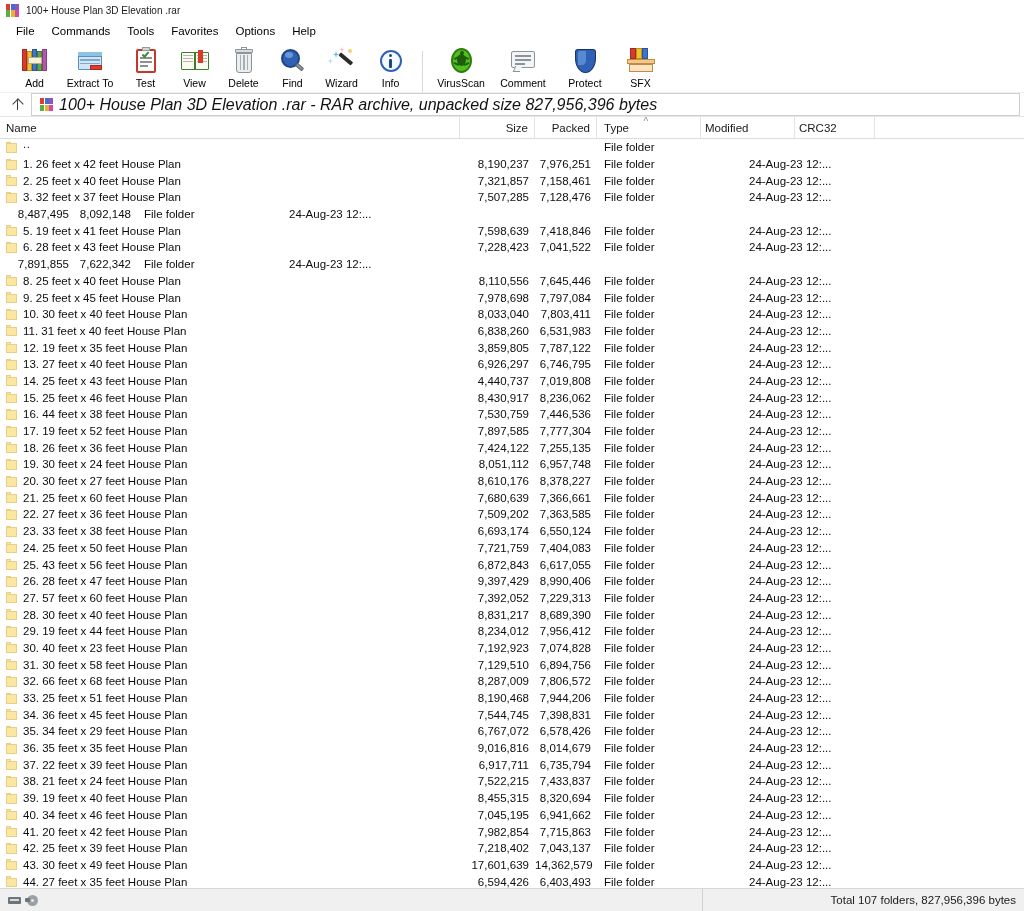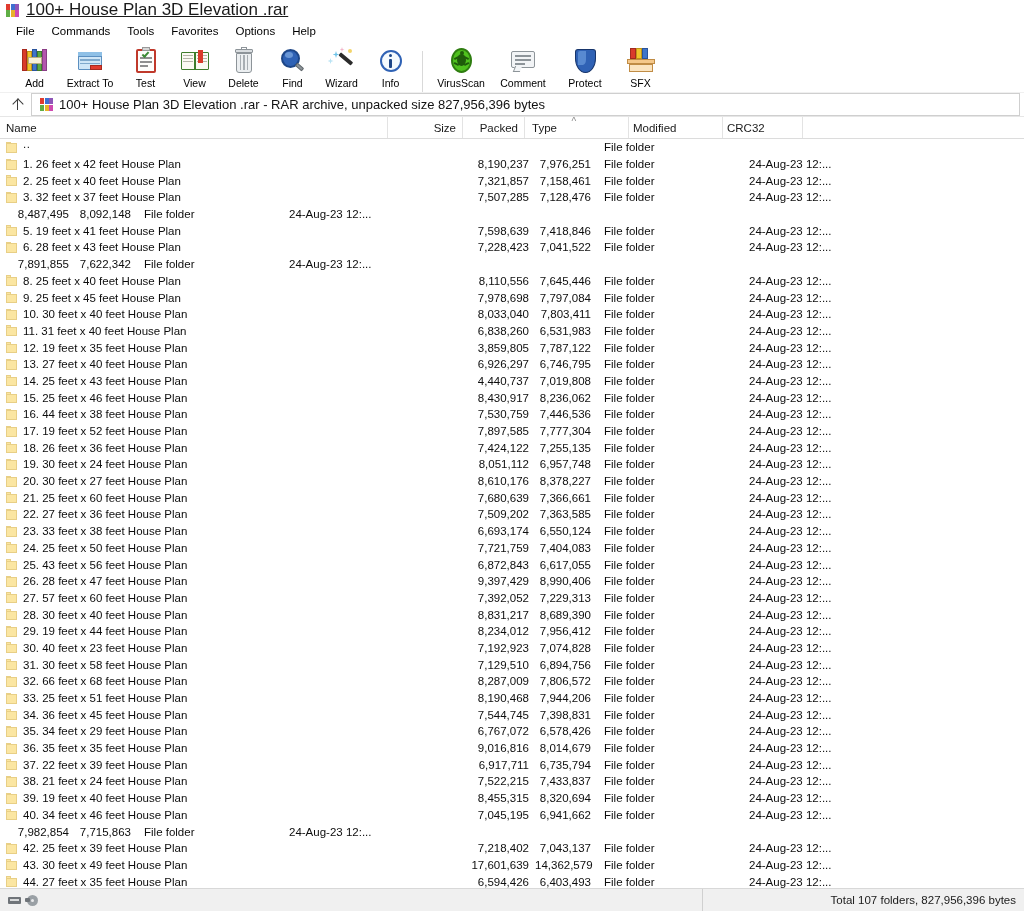--- a/index.html
+++ b/index.html
@@ -7,21 +7,21 @@
     width:1024px;height:911px;overflow:hidden;
     background:#ffffff;
     font-family:"Liberation Sans","DejaVu Sans",sans-serif;
     font-size:11.5px;color:#000;
     -webkit-font-smoothing:antialiased;
   }
   .app{width:1024px;height:911px;display:flex;flex-direction:column;background:#fff;}
 
   
   .titlebar{height:20px;display:flex;align-items:center;padding:0 0 0 6px;background:#fff;flex:0 0 auto;}
-  .titlebar .ttl{font-size:17px;color:#1a1a1a;margin-left:7px;white-space:nowrap;text-decoration:underline;}
+  .titlebar .ttl{font-size:10px;color:#1a1a1a;margin-left:7px;white-space:nowrap;}
   .rar-ico{width:13px;height:13px;position:relative;flex:0 0 auto;display:block;}
   .rar-ico i{position:absolute;display:block;}
 
   
   .menubar{height:21px;display:flex;align-items:center;padding-left:8px;background:#fff;flex:0 0 auto;}
   .menubar .mi{font-size:11.5px;color:#000;padding:2px 9px 2px 8px;white-space:nowrap;cursor:default;}
 
   
   .toolbar{height:50px;display:flex;align-items:flex-end;padding:2px 0 0 10px;background:#fff;flex:0 0 auto;position:relative;}
   .tbtn{width:49px;height:48px;display:flex;flex-direction:column;align-items:center;justify-content:flex-start;cursor:default;}
@@ -34,21 +34,21 @@
   
   .ic i,.ic b,.ic u,.ic s{position:absolute;display:block;font-style:normal;font-weight:normal;text-decoration:none;}
 
   
   .addrbar{height:23px;display:flex;align-items:center;padding:0 4px 0 6px;background:#fff;flex:0 0 auto;gap:3px;}
   .upbtn{width:22px;height:21px;display:flex;align-items:center;justify-content:center;cursor:default;}
   .up-arrow{width:11px;height:11px;position:relative;}
   .up-arrow:before{content:"";position:absolute;left:5px;top:1px;width:1.4px;height:10px;background:#3c3c3c;}
   .up-arrow:after{content:"";position:absolute;left:2px;top:1px;width:7px;height:7px;border-left:1.4px solid #3c3c3c;border-top:1.4px solid #3c3c3c;transform:rotate(45deg);}
   .addrfield{flex:1;height:21px;border:1px solid #cfcfcf;background:#fff;display:flex;align-items:center;padding-left:5px;gap:6px;overflow:hidden;}
-  .addrfield .txt{font-size:13px;color:#121212;white-space:nowrap;}
+  .addrfield .txt{font-size:16px;color:#121212;white-space:nowrap;font-style:italic;}
 
   
   .colhdr{height:21px;display:flex;align-items:stretch;background:#fff;border-top:1px solid #e6e6e6;border-bottom:1px solid #dcdcdc;flex:0 0 auto;position:relative;}
   .ch{display:flex;align-items:center;font-size:11.5px;color:#1a1a1a;border-right:1px solid #e3e3e3;position:relative;box-sizing:border-box;padding:0 6px;}
   .ch.r{justify-content:flex-end;}
   .ch .sortmark{position:absolute;top:1px;left:50%;margin-left:-5px;font-size:10px;color:#8a8a8a;line-height:8px;}
 
   
   .listwrap{flex:1 1 auto;position:relative;overflow:hidden;background:#fff;}
   .row{height:16.7px;display:flex;align-items:center;font-size:11.5px;color:#0d0d0d;white-space:nowrap;}
@@ -254,21 +254,21 @@
         <i style="left:9px;top:0;width:4px;height:6px;background:#8e56b8"></i>
         <i style="left:0;top:6.5px;width:4px;height:6.5px;background:#5fae45"></i>
         <i style="left:4.5px;top:6.5px;width:4px;height:6.5px;background:#e8b32a"></i>
         <i style="left:9px;top:6.5px;width:4px;height:6.5px;background:#cf4ab0"></i>
       </span>
       <span class="txt">100+ House Plan 3D Elevation .rar - RAR archive, unpacked size 827,956,396 bytes</span>
     </div>
   </div>
 
   <div class="colhdr">
-    <div class="ch" style="width:388px">
+    <div class="ch" style="width:460px">
         <span>Name</span>
       </div>
     <div class="ch r" style="width:75px">
         <span>Size</span>
       </div>
     <div class="ch r" style="width:62px">
         <span>Packed</span>
       </div>
     <div class="ch" style="width:104px;padding-left:7px">
       <span class="sortmark">^</span>
@@ -839,20 +839,27 @@
             </span>
             <span>40. 34 feet x 46 feet House Plan</span>
           </div>
           <div class="c-size">7,045,195</div>
           <div class="c-packed">6,941,662</div>
           <div class="c-type">File folder</div>
           <div class="c-mod">24-Aug-23 12:...</div>
           <div class="c-crc"></div>
         </div>
         <div class="row">
+          <div class="c-name">
+            <span class="folder">
+              <span class="tb"></span>
+              <span class="bd"></span>
+            </span>
+            <span>41. 20 feet x 42 feet House Plan</span>
+          </div>
           <div class="c-size">7,982,854</div>
           <div class="c-packed">7,715,863</div>
           <div class="c-type">File folder</div>
           <div class="c-mod">24-Aug-23 12:...</div>
           <div class="c-crc"></div>
         </div>
         <div class="row">
           <div class="c-name">
             <span class="folder">
               <span class="tb"></span>

